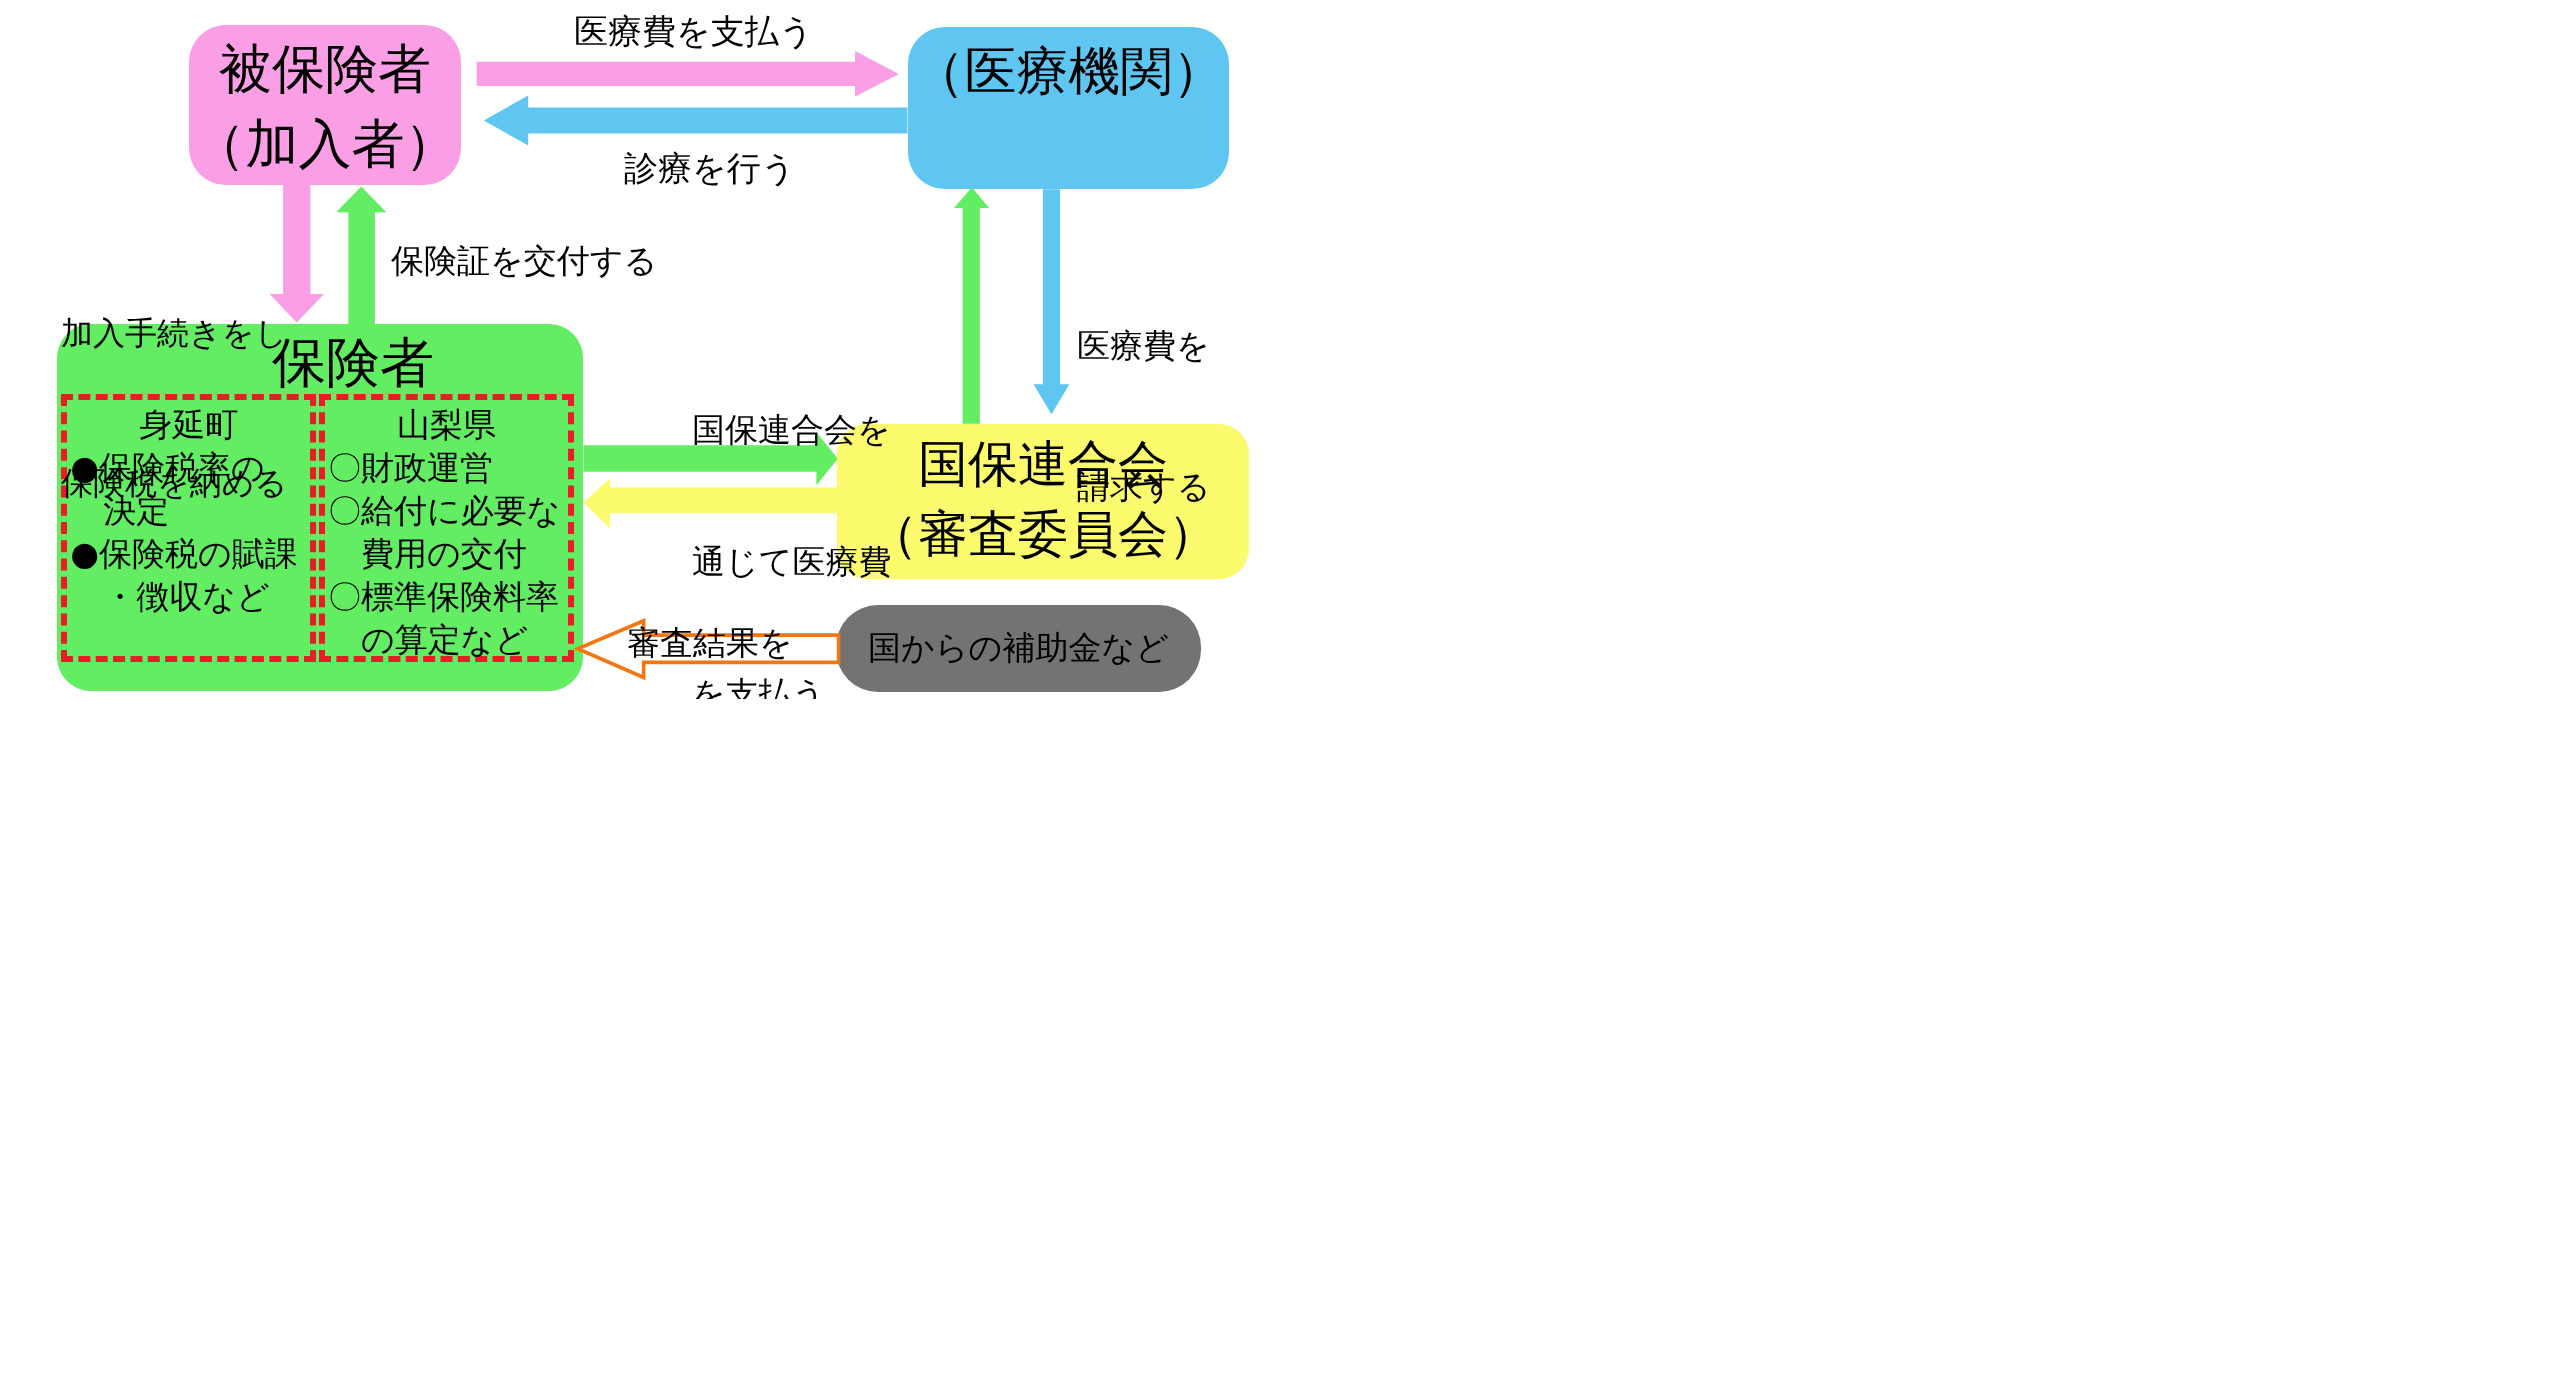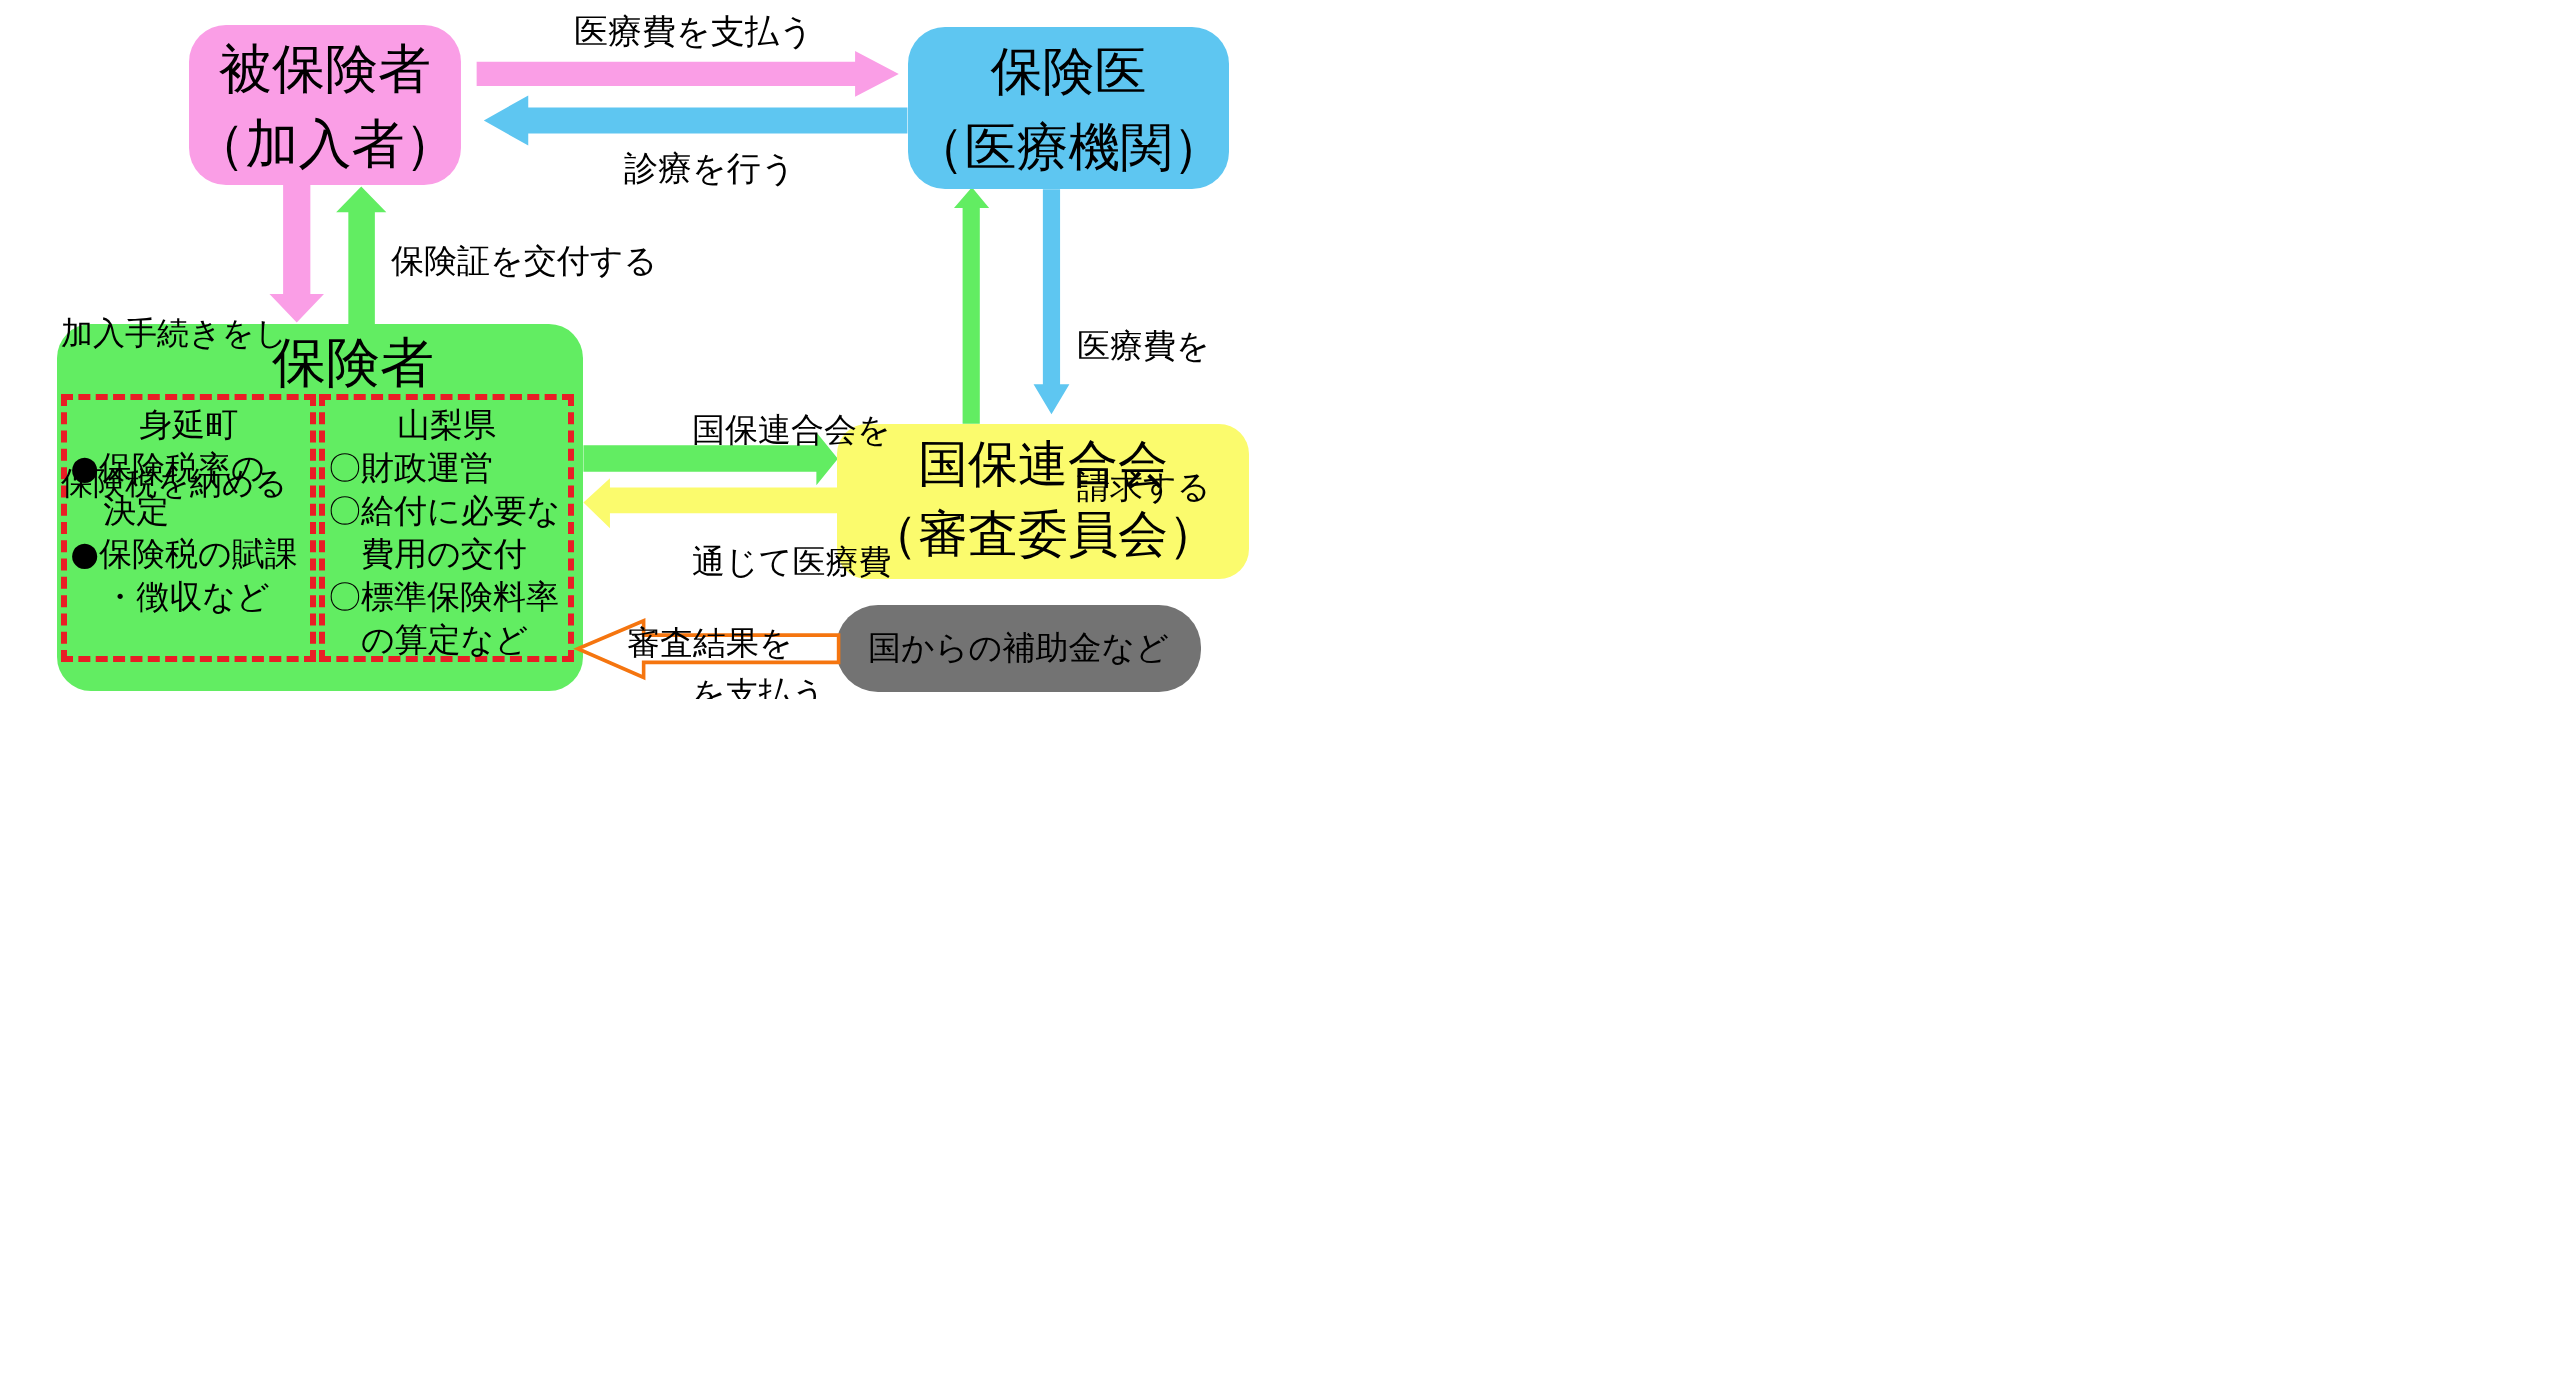--- a/index.html
+++ b/index.html
@@ -48,21 +48,20 @@
     <polygon fill="#62ED62" points="1343,591 1343,290 1331,290 1356,261 1380,290 1367,290 1367,591"></polygon>
     <polygon fill="#5EC6F1" points="1455,264 1479,264 1479,536 1492,536 1467,578 1442,536 1455,536"></polygon>
   </svg>
 
   <div id="box-insured" class="box">
     <div>被保険者</div>
     <div>（加入者）</div>
   </div>
 
   <div id="box-medical" class="box">
-    <div>保険医</div>
     <div>（医療機関）</div>
   </div>
 
   <div id="box-insurer" class="box">
     <div id="insurer-title">保険者</div>
 
     <div id="dash-town" class="dashbox">
       <div class="dash-title">身延町</div>
       <div class="dash-line">●保険税率の</div>
       <div class="dash-line">　決定</div>

